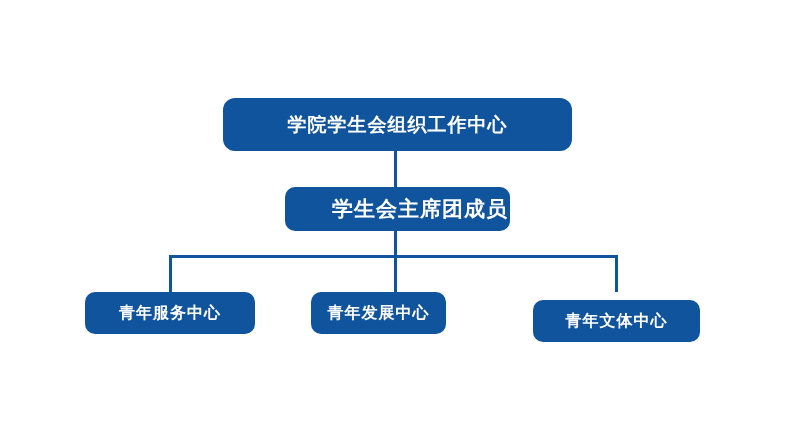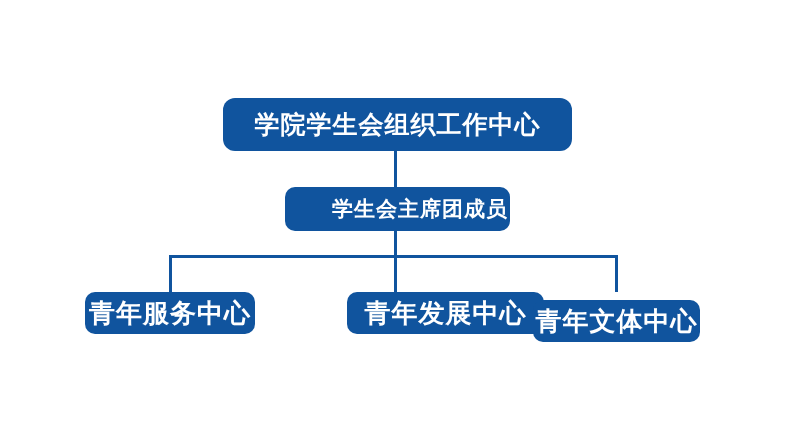--- a/index.html
+++ b/index.html
@@ -29,37 +29,37 @@
     align-items: center;
     justify-content: center;
     font-weight: bold;
     white-space: nowrap;
     letter-spacing: 1px;
   }
   .node-root {
     left: 223px; top: 98px;
     width: 349px; height: 53px;
     border-radius: 12px;
-    font-size: 25px;
+    font-size: 19px;
   }
   .node-l2 {
     left: 285px; top: 187px;
     width: 225px; height: 44px;
     border-radius: 10px;
     font-size: 21px;
     padding-left: 45px;
   }
   .node-l3 {
     top: 292px;
     height: 42px;
     border-radius: 10px;
-    font-size: 26px;
+    font-size: 16px;
   }
   .node-l3-0 { left: 85px;  width: 170px; }
-  .node-l3-1 { left: 311px; width: 197px; margin-left: 36px; }
+  .node-l3-1 { left: 311px; width: 135px; }
   .node-l3-2 { left: 533px; width: 167px; margin-top: 8px; }
   .connector {
     position: absolute;
     background: var(--line);
   }
   .conn-root-l2 { left: 394px; top: 151px; width: 3px; height: 36px; }
   .conn-l2-down { left: 394px; top: 231px; width: 3px; height: 61px; }
   .conn-rail    { left: 169px; top: 255px; width: 449px; height: 3px; }
   .conn-drop-left   { left: 169px; top: 255px; width: 3px; height: 37px; }
   .conn-drop-right  { left: 615px; top: 255px; width: 3px; height: 37px; }

